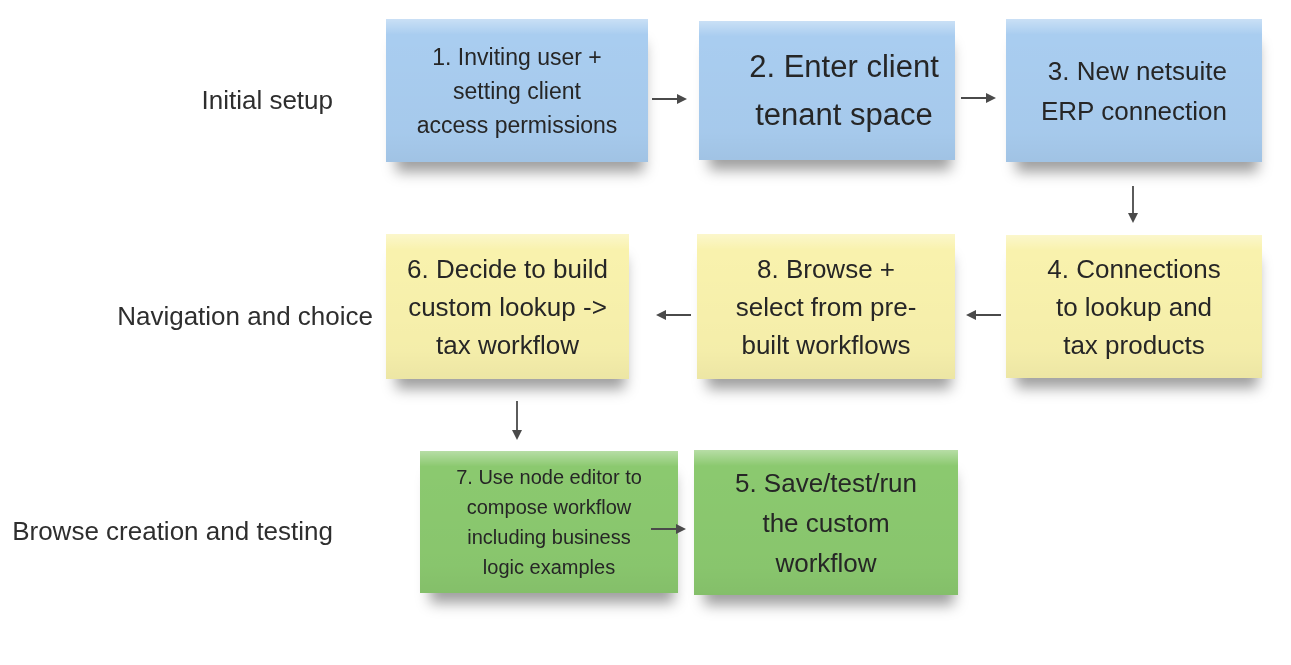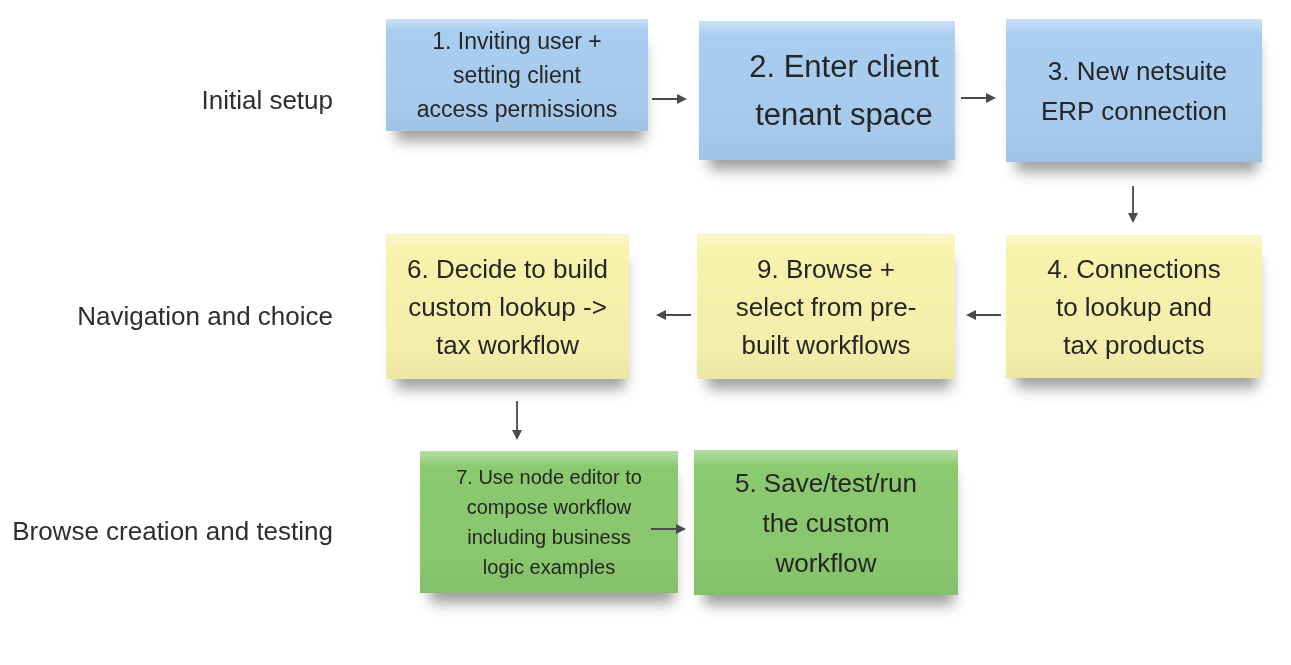--- a/index.html
+++ b/index.html
@@ -39,21 +39,21 @@
     white-space: pre-line;
     box-shadow: 3px 17px 13px -7px rgba(0, 0, 0, 0.38);
     background-image: linear-gradient(to bottom,
       rgba(255,255,255,0.38) 0%,
       rgba(255,255,255,0.0) 11%,
       rgba(0,0,0,0.02) 80%,
       rgba(0,0,0,0.05) 100%);
     padding: 2px 6px;
     box-sizing: border-box;
   }
-  #note-1 { left: 386px; top: 19px;  width: 262px; height: 112px; font-size: 23px; line-height: 34px; }
+  #note-1 { left: 386px; top: 19px;  width: 262px; height: 143px; font-size: 23px; line-height: 34px; }
   #note-2 { left: 699px; top: 21px;  width: 256px; height: 139px; font-size: 31px; line-height: 48px; padding-left: 40px; }
   #note-3 { left: 1006px; top: 19px; width: 256px; height: 143px; font-size: 26px; line-height: 40px; }
   #note-4 { left: 1006px; top: 235px; width: 256px; height: 143px; font-size: 26px; line-height: 38px; }
   #note-5 { left: 697px; top: 234px; width: 258px; height: 145px; font-size: 26px; line-height: 38px; }
   #note-6 { left: 386px; top: 234px; width: 243px; height: 145px; font-size: 26px; line-height: 38px; }
   #note-7 { left: 388px; top: 451px; width: 258px; height: 142px; font-size: 20px; line-height: 30px; }
   #note-8 { left: 694px; top: 450px; width: 264px; height: 145px; font-size: 26px; line-height: 40px; }
 
   #arrow-layer {
     position: absolute;
@@ -63,34 +63,34 @@
     height: 665px;
     pointer-events: none;
   }
 </style>
 </head>
 <body style="background: rgb(255, 255, 255);">
 
 <div class="canvas">
 
   <div class="row-label" id="label-row-1" style="color: rgb(46, 46, 46);">Initial setup</div>
-  <div class="row-label" id="label-row-2" style="color: rgb(46, 46, 46);">Navigation and choice</div>
+  <div class="row-label" id="label-row-2" style="color: rgb(46, 46, 46); padding-left: 40px;">Navigation and choice</div>
   <div class="row-label" id="label-row-3" style="color: rgb(46, 46, 46);">Browse creation and testing</div>
 
   <div class="note" id="note-1" style="background-color: rgb(169, 205, 240); color: rgb(38, 38, 38);">1. Inviting user +
 setting client
 access permissions</div>
   <div class="note" id="note-2" style="background-color: rgb(169, 205, 240); color: rgb(38, 38, 38);">2. Enter client
 tenant space</div>
   <div class="note" id="note-3" style="background-color: rgb(169, 205, 240); color: rgb(38, 38, 38); text-align: right;">3. New netsuite
 ERP connection</div>
   <div class="note" id="note-4" style="background-color: rgb(249, 242, 173); color: rgb(38, 38, 38);">4. Connections
 to lookup and
 tax products</div>
-  <div class="note" id="note-5" style="background-color: rgb(249, 242, 173); color: rgb(38, 38, 38);">9. Browse +
+  <div class="note" id="note-5" style="background-color: rgb(249, 242, 173); color: rgb(38, 38, 38);">8. Browse +
 select from pre-
 built workflows</div>
   <div class="note" id="note-6" style="background-color: rgb(249, 242, 173); color: rgb(38, 38, 38);">6. Decide to build
 custom lookup -&gt;
 tax workflow</div>
   <div class="note" id="note-7" style="background-color: rgb(139, 201, 111); color: rgb(38, 38, 38); margin-left: 32px;">7. Use node editor to
 compose workflow
 including business
 logic examples</div>
   <div class="note" id="note-8" style="background-color: rgb(139, 201, 111); color: rgb(38, 38, 38);">5. Save/test/run

